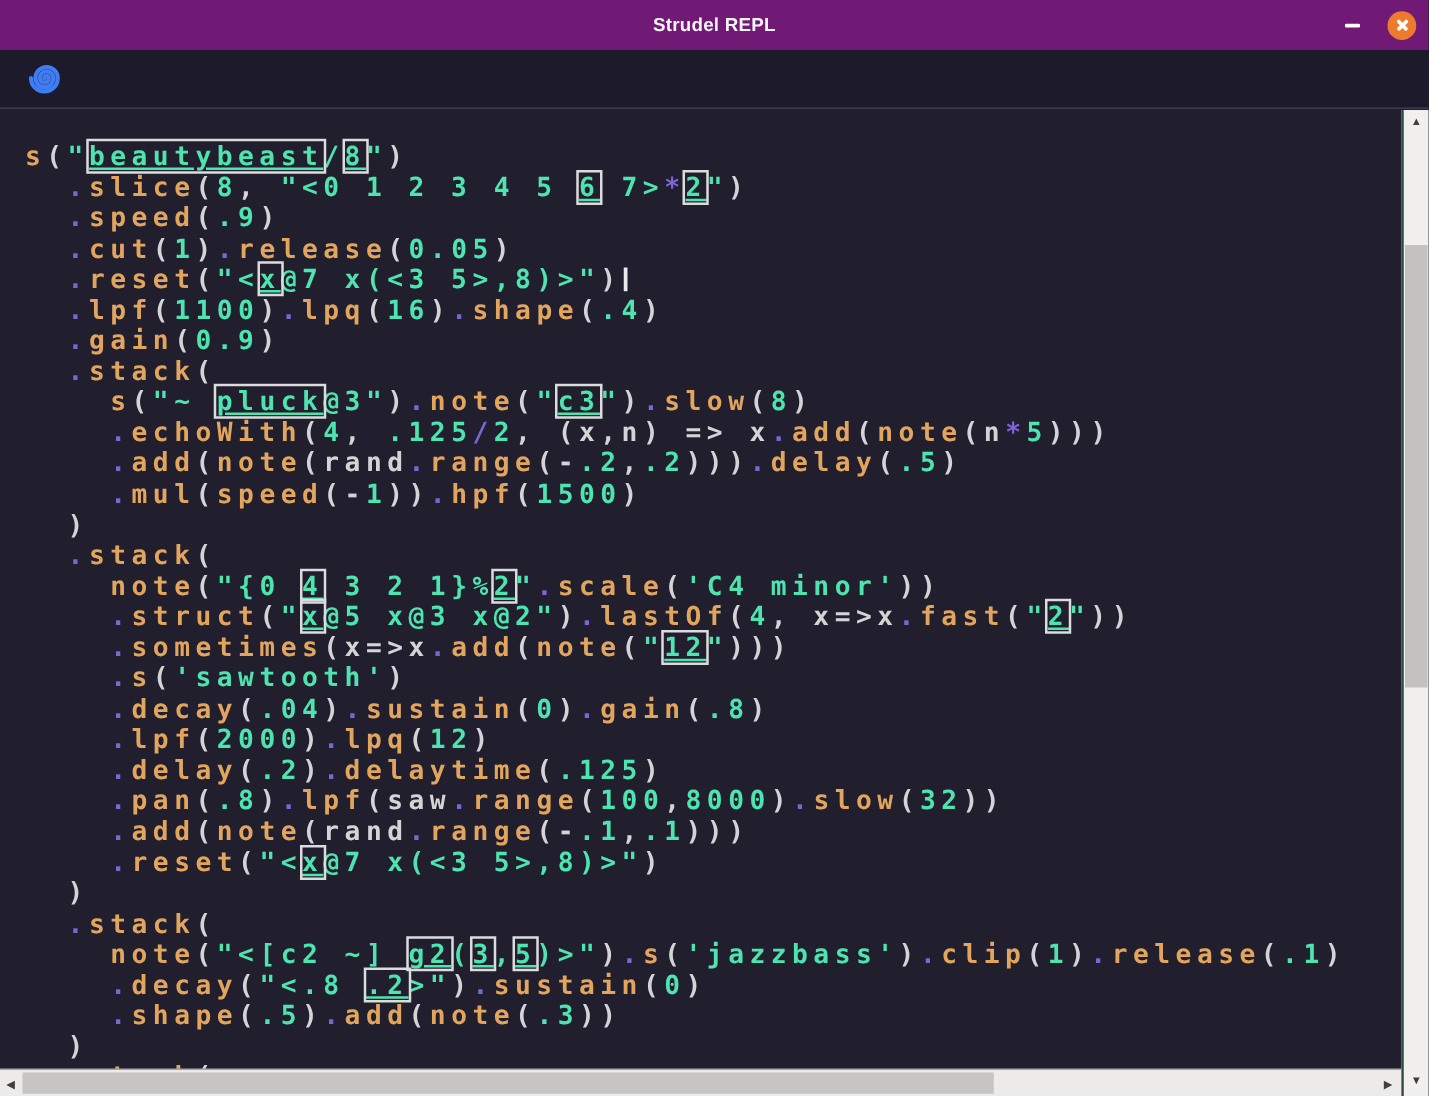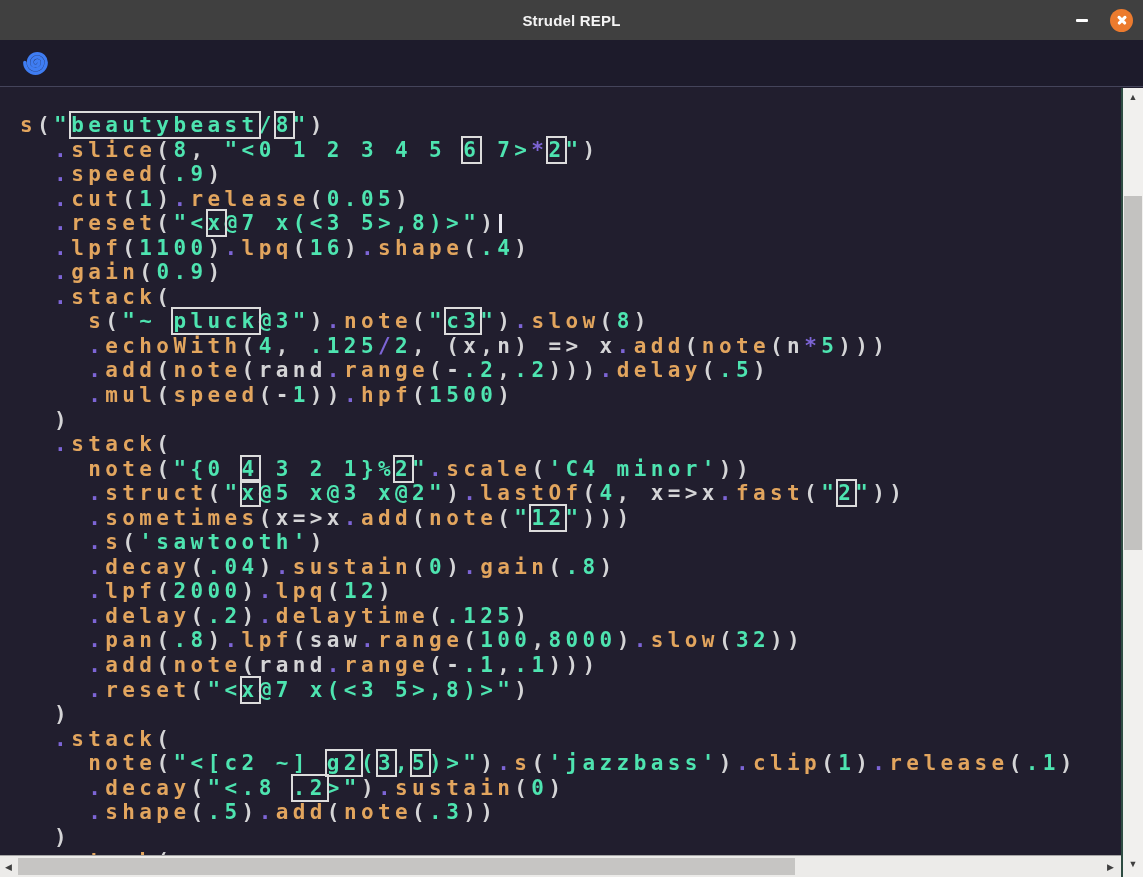--- a/index.html
+++ b/index.html
@@ -3,21 +3,21 @@
 <meta charset="utf-8">
 <style>
   html,body{margin:0;padding:0;}
   body{
     width:1143px;height:877px;position:relative;overflow:hidden;
     background:#211e2e;font-family:"Liberation Sans",sans-serif;
   }
   
   .titlebar{
     position:absolute;top:0;left:0;right:0;height:40px;
-    background:#404040;display:flex;align-items:center;justify-content:center;
+    background:#701a75;display:flex;align-items:center;justify-content:center;
   }
   .title-text{color:#f4f4f4;font-size:15px;font-weight:bold;letter-spacing:.2px;}
   .win-controls{position:absolute;right:10px;top:0;height:40px;display:flex;align-items:center;gap:15px;}
   .min-btn{width:26px;height:26px;border:none;background:transparent;display:flex;align-items:center;justify-content:center;cursor:pointer;padding:0;}
   .min-glyph{width:12px;height:3px;background:#ffffff;border-radius:1px;}
   .close-btn{width:23px;height:23px;border:none;border-radius:50%;background:var(--c-close);position:relative;cursor:pointer;padding:0;}
   .close-x{position:absolute;inset:0;}
   .close-x::before,.close-x::after{
     content:"";position:absolute;left:50%;top:50%;width:11px;height:2.6px;
     background:#fff;border-radius:1.3px;
@@ -41,21 +41,21 @@
     font-weight:bold;font-size:21px;line-height:24.55px;
     letter-spacing:4.4px;white-space:pre;
   }
   .cl{height:24.55px;}
   .tk-fn{color:var(--c-fn);}
   .tk-str{color:var(--c-str);}
   .tk-num{color:var(--c-num);}
   .tk-op{color:var(--c-op);}
   .tk-pun{color:var(--c-pun);}
   .tk-var{color:var(--c-var);}
-  .evbox{outline:2px solid var(--c-box);}
+  .evbox{outline:2px solid var(--c-box);text-decoration:underline;}
   .cursor{
     display:inline-block;width:2.5px;height:19px;margin-left:2px;
     background:#e9e9f0;vertical-align:-3px;
   }
   
   .vscroll{
     position:absolute;top:88px;right:0;bottom:0;width:22px;
     background:#f1f0ee;border-left:2px solid #2d4b41;box-sizing:border-box;
   }
   .vthumb{position:absolute;left:1px;right:1px;top:108px;height:354px;background:#c3c2c0;}

